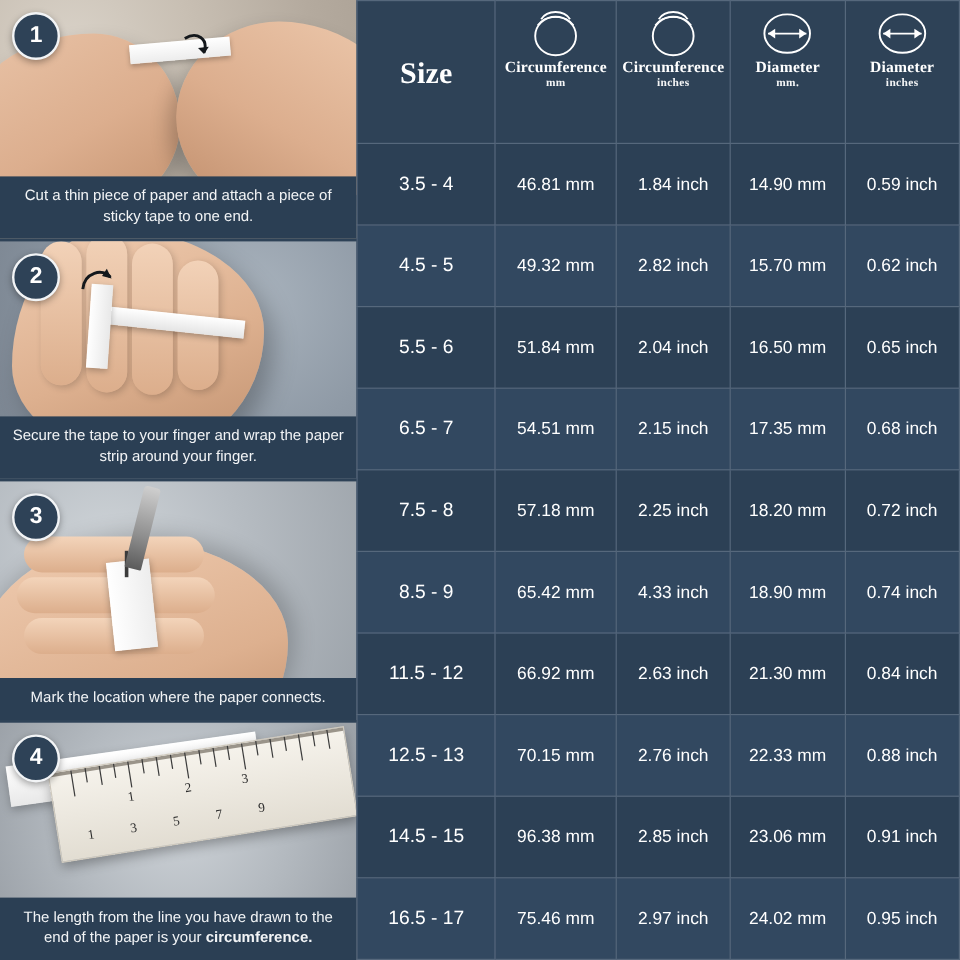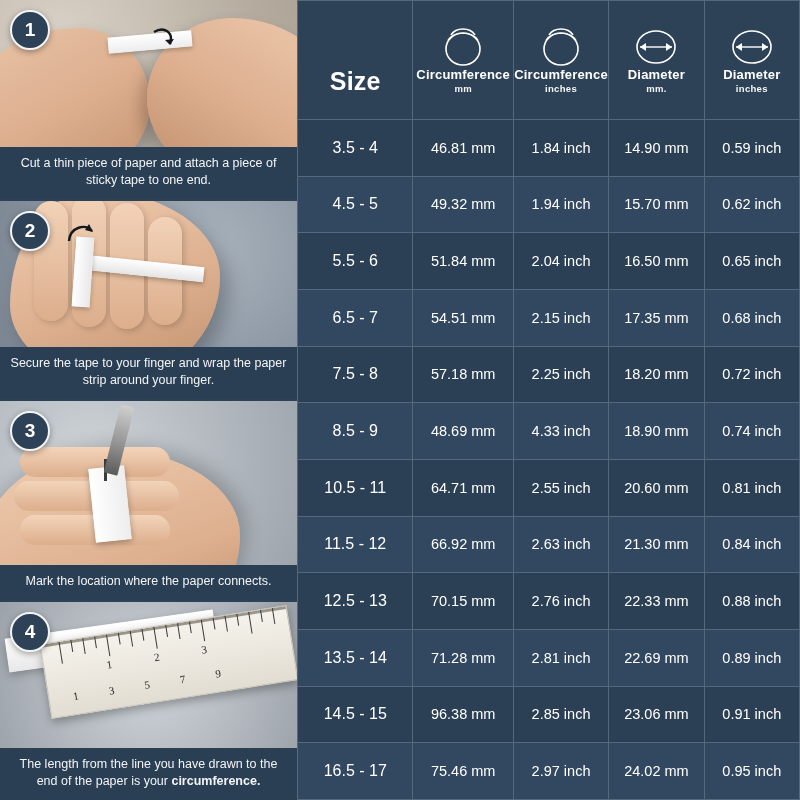--- a/index.html
+++ b/index.html
@@ -278,23 +278,24 @@
   }
   thead th {
     height: 108px;
     padding: 4px 2px 6px;
     background: #2e4257;
   }
   .hcell {
     display: flex;
     flex-direction: column;
     align-items: center;
-    justify-content: center;
+    justify-content: flex-start;
     height: 100%;
     gap: 2px;
+    font-family: Liberation Serif, serif;
   }
   .hicon { height: 42px; display: flex; align-items: center; justify-content: center; }
   .htitle {
     font-size: 13px;
     font-weight: bold;
     line-height: 1.05;
     letter-spacing: .2px;
   }
   .hsub {
     font-size: 9.5px;
@@ -484,21 +485,21 @@
           <tr>
             <td class="size-col">3.5 - 4</td>
             <td>46.81 mm</td>
             <td>1.84 inch</td>
             <td>14.90 mm</td>
             <td>0.59 inch</td>
           </tr>
           <tr>
             <td class="size-col">4.5 - 5</td>
             <td>49.32 mm</td>
-            <td>1.94 inch</td>
+            <td>2.82 inch</td>
             <td>15.70 mm</td>
             <td>0.62 inch</td>
           </tr>
           <tr>
             <td class="size-col">5.5 - 6</td>
             <td>51.84 mm</td>
             <td>2.04 inch</td>
             <td>16.50 mm</td>
             <td>0.65 inch</td>
           </tr>
@@ -511,54 +512,40 @@
           </tr>
           <tr>
             <td class="size-col">7.5 - 8</td>
             <td>57.18 mm</td>
             <td>2.25 inch</td>
             <td>18.20 mm</td>
             <td>0.72 inch</td>
           </tr>
           <tr>
             <td class="size-col">8.5 - 9</td>
-            <td>48.69 mm</td>
+            <td>65.42 mm</td>
             <td>4.33 inch</td>
             <td>18.90 mm</td>
             <td>0.74 inch</td>
-          </tr>
-          <tr>
-            <td class="size-col">10.5 - 11</td>
-            <td>64.71 mm</td>
-            <td>2.55 inch</td>
-            <td>20.60 mm</td>
-            <td>0.81 inch</td>
           </tr>
           <tr>
             <td class="size-col">11.5 - 12</td>
             <td>66.92 mm</td>
             <td>2.63 inch</td>
             <td>21.30 mm</td>
             <td>0.84 inch</td>
           </tr>
           <tr>
             <td class="size-col">12.5 - 13</td>
             <td>70.15 mm</td>
             <td>2.76 inch</td>
             <td>22.33 mm</td>
             <td>0.88 inch</td>
           </tr>
           <tr>
-            <td class="size-col">13.5 - 14</td>
-            <td>71.28 mm</td>
-            <td>2.81 inch</td>
-            <td>22.69 mm</td>
-            <td>0.89 inch</td>
-          </tr>
-          <tr>
             <td class="size-col">14.5 - 15</td>
             <td>96.38 mm</td>
             <td>2.85 inch</td>
             <td>23.06 mm</td>
             <td>0.91 inch</td>
           </tr>
           <tr>
             <td class="size-col">16.5 - 17</td>
             <td>75.46 mm</td>
             <td>2.97 inch</td>

